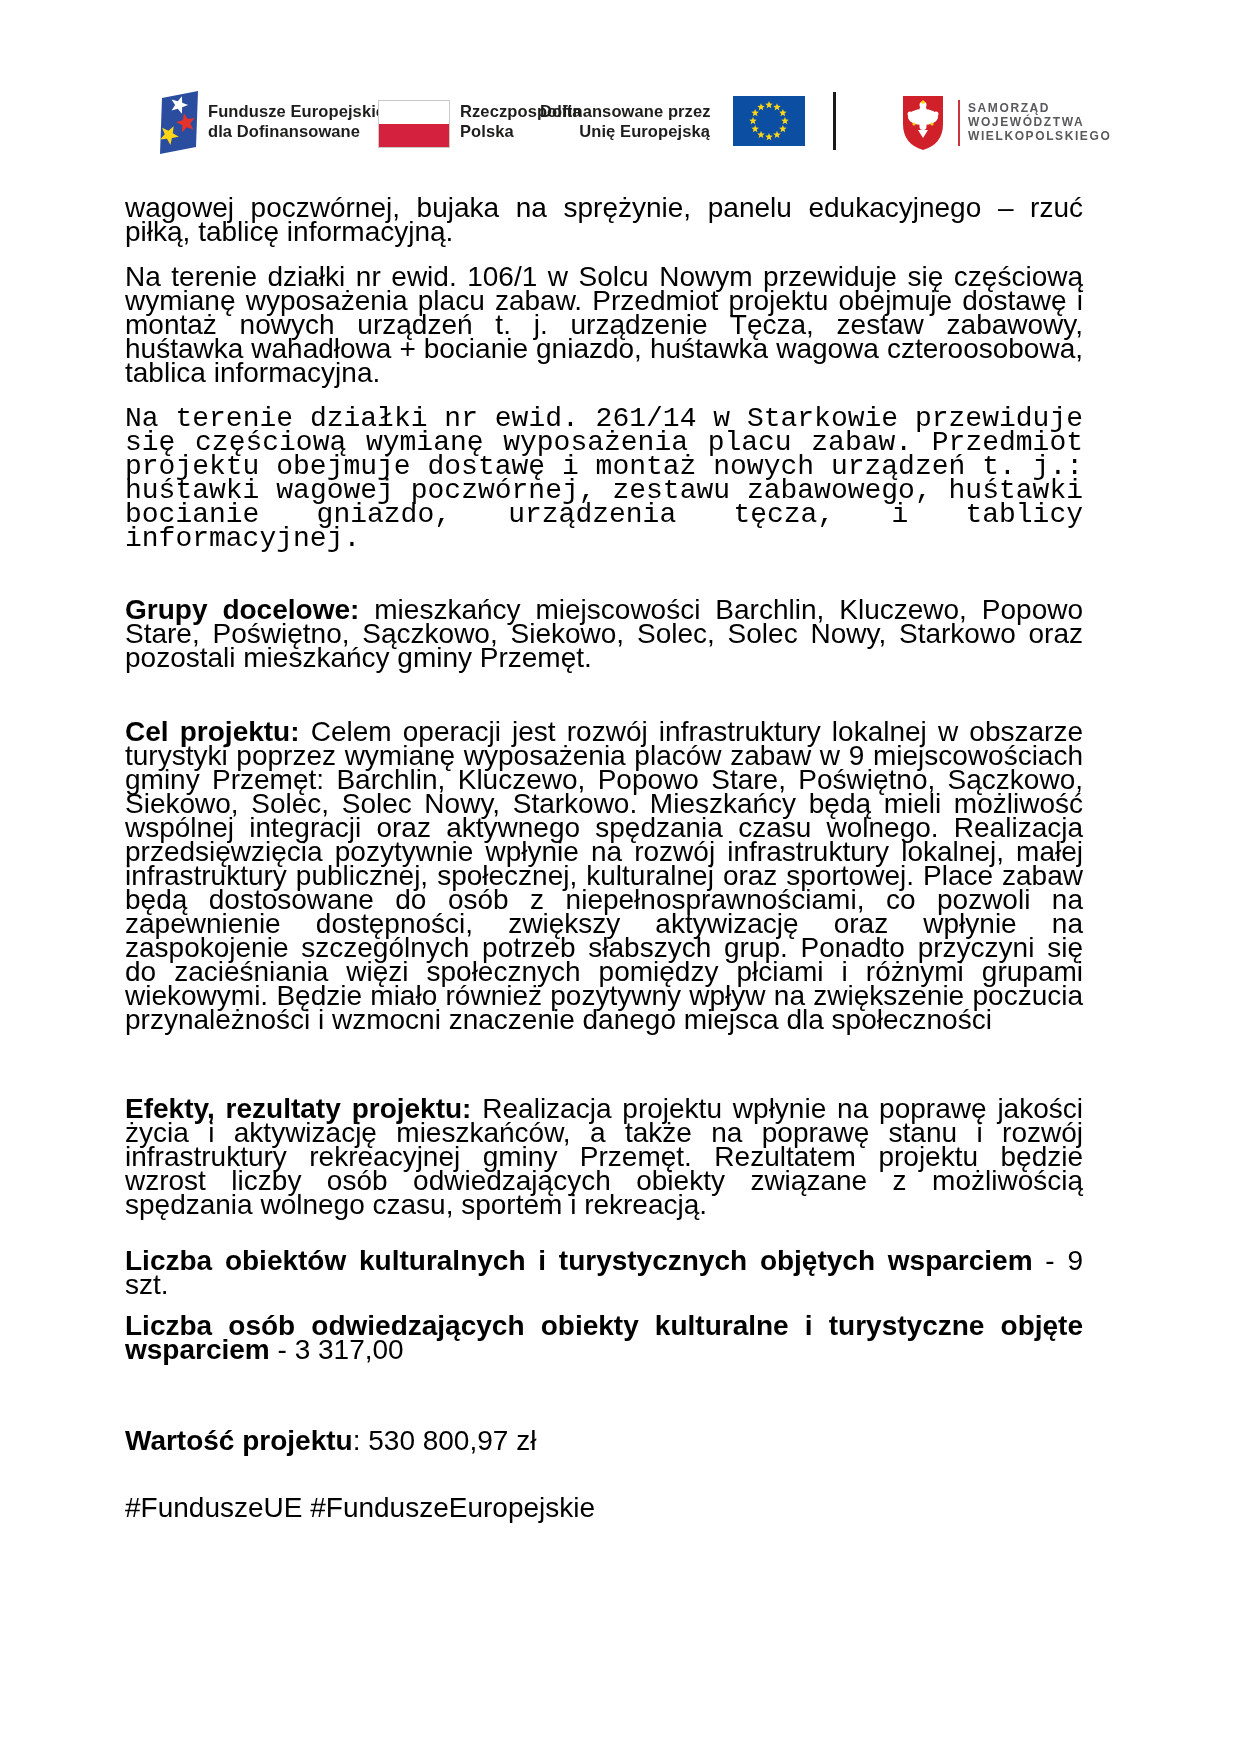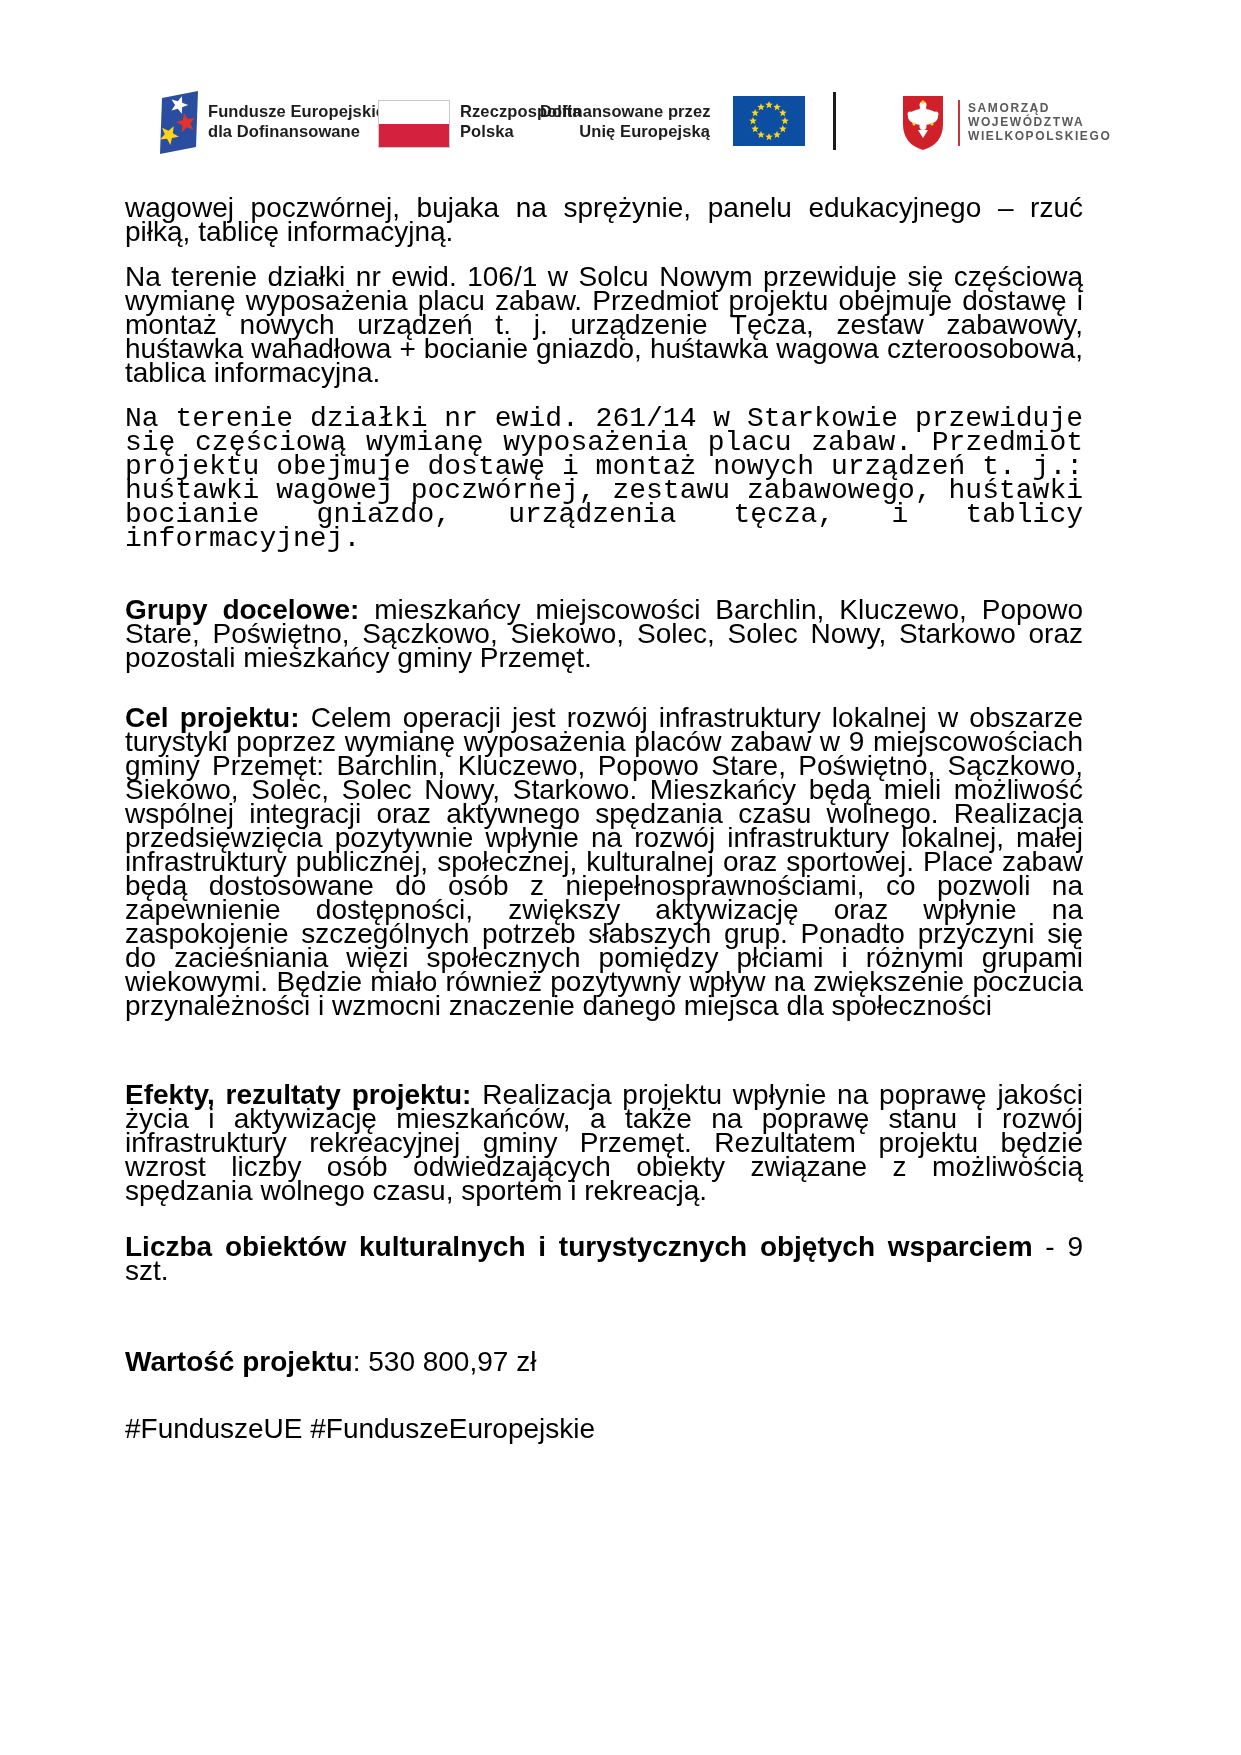--- a/index.html
+++ b/index.html
@@ -31,21 +31,21 @@
   }
   
   .doc{
     position:absolute;left:125px;top:196px;width:958px;
     font-size:28px;line-height:24px;text-align:justify;
   }
   .doc p{margin:0;}
   .doc .m-p2{margin-top:21px;}
   .doc .m-p3{margin-top:22px;font-family:Liberation Mono, monospace;}
   .doc .m-groups{margin-top:47px;}
-  .doc .m-goal{margin-top:36px;}
+  .doc .m-goal{margin-top:50px;}
   .doc .m-effects{margin-top:65px;}
   .doc .m-ind1{margin-top:32px;}
   .doc .m-ind2{margin-top:17px;}
   .doc .m-value{margin-top:67px;}
   .doc .m-contrib{margin-top:38px;}
   .doc .m-tags{margin-top:43px;}
   .doc b{font-weight:700;}
 </style>
 </head>
 <body>
@@ -136,20 +136,21 @@
     <p class="m-p3">Na terenie działki nr ewid. 261/14 w Starkowie przewiduje się częściową wymianę wyposażenia placu zabaw. Przedmiot projektu obejmuje dostawę i montaż nowych urządzeń t. j.: huśtawki wagowej poczwórnej, zestawu zabawowego, huśtawki bocianie gniazdo, urządzenia tęcza, i tablicy informacyjnej.</p>
 
     <p class="m-groups"><b>Grupy docelowe:</b><span> mieszkańcy miejscowości Barchlin, Kluczewo, Popowo Stare, Poświętno, Sączkowo, Siekowo, Solec, Solec Nowy, Starkowo oraz pozostali mieszkańcy gminy Przemęt.</span></p>
 
     <p class="m-goal"><b>Cel projektu:</b><span> Celem operacji jest rozwój infrastruktury lokalnej w obszarze turystyki poprzez wymianę wyposażenia placów zabaw w 9 miejscowościach gminy Przemęt: Barchlin, Kluczewo, Popowo Stare, Poświętno, Sączkowo, Siekowo, Solec, Solec Nowy, Starkowo. Mieszkańcy będą mieli możliwość wspólnej integracji oraz aktywnego spędzania czasu wolnego. Realizacja przedsięwzięcia pozytywnie wpłynie na rozwój infrastruktury lokalnej, małej infrastruktury publicznej, społecznej, kulturalnej oraz sportowej. Place zabaw będą dostosowane do osób z niepełnosprawnościami, co pozwoli na zapewnienie dostępności, zwiększy aktywizację oraz wpłynie na zaspokojenie szczególnych potrzeb słabszych grup. Ponadto przyczyni się do zacieśniania więzi społecznych pomiędzy płciami i różnymi grupami wiekowymi. Będzie miało również pozytywny wpływ na zwiększenie poczucia przynależności i wzmocni znaczenie danego miejsca dla społeczności</span></p>
 
     <p class="m-effects"><b>Efekty, rezultaty projektu:</b><span> Realizacja projektu wpłynie na poprawę jakości życia i aktywizację mieszkańców, a także na poprawę stanu i rozwój infrastruktury rekreacyjnej gminy Przemęt. Rezultatem projektu będzie wzrost liczby osób odwiedzających obiekty związane z możliwością spędzania wolnego czasu, sportem i rekreacją.</span></p>
 
     <p class="m-ind1"><b>Liczba obiektów kulturalnych i turystycznych objętych wsparciem</b><span> - 9 szt.</span></p>
 
+    <p class="m-ind2"><b>Liczba osób odwiedzających obiekty kulturalne i turystyczne objęte wsparciem</b><span> - 3 317,00</span></p>
 
     <p class="m-value"><b>Wartość projektu</b><span>: 530 800,97 zł</span></p>
 
 
     <p class="m-tags">#FunduszeUE #FunduszeEuropejskie</p>
   </div>
 
 </div>
 
 </body></html>

